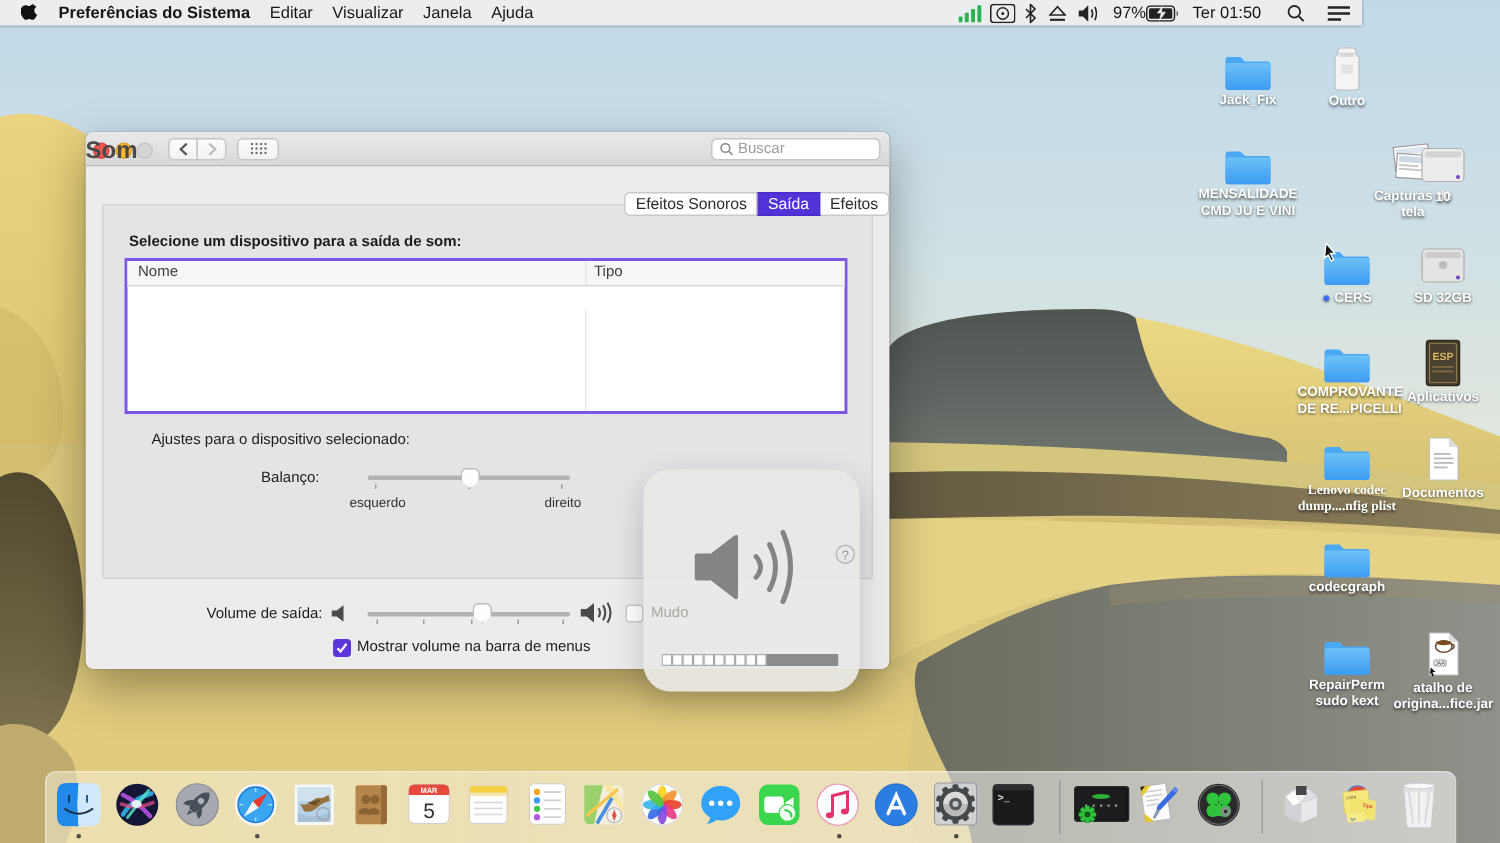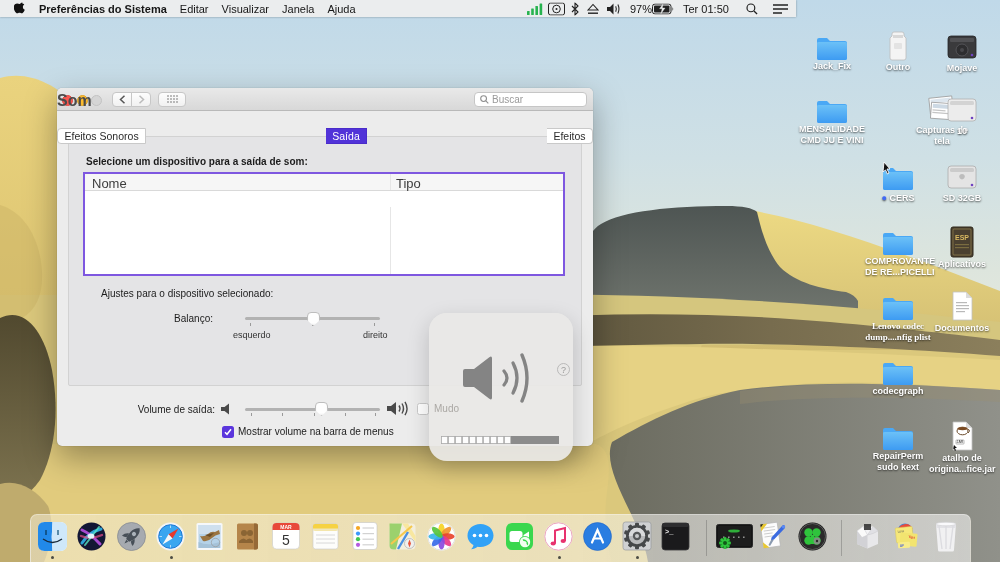--- a/index.html
+++ b/index.html
@@ -1,43 +1,43 @@
 <!DOCTYPE html>
 <html><head>
 <meta charset="utf-8">
 <style>
   html,body{margin:0;padding:0;}
   body{width:1000px;height:562px;overflow:hidden;font-family:"Liberation Sans",sans-serif;-webkit-font-smoothing:antialiased;}
   .screen{position:relative;width:1000px;height:562px;overflow:hidden;background:#d8c67c;}
   .wall{position:absolute;left:0;top:0;}
   
-  .menubar{position:absolute;left:0;top:0;width:796px;height:17px;background:#ebedee;box-shadow:0 0 2px rgba(0,0,0,.35);display:flex;align-items:center;font-size:11px;color:#161616;z-index:30;}
+  .menubar{position:absolute;left:0;top:0;width:908px;height:17px;background:#ebedee;box-shadow:0 0 2px rgba(0,0,0,.35);display:flex;align-items:center;font-size:11px;color:#161616;z-index:30;}
   .menubar .apple{margin-left:14px;font-size:13px;}
   .menubar .mi{margin-left:13px;}
   .menubar .b{font-weight:bold;margin-left:13px;}
   .mright{position:absolute;right:0;top:0;width:290px;height:17px;}
   .mright .ic{position:absolute;top:50%;transform:translateY(-50%);display:flex;}
   
   .win{position:absolute;left:57px;top:88px;width:536px;height:358px;border-radius:5px;background:#ececec;box-shadow:0 12px 32px rgba(0,0,0,.34),0 0 1px rgba(0,0,0,.38);z-index:20;}
   .titlebar{position:absolute;left:0;top:0;width:536px;height:22px;border-radius:5px 5px 0 0;background:linear-gradient(#e9e9e9,#d8d8d8);border-bottom:1px solid #b9b9b9;}
   .tl{position:absolute;top:7px;width:9px;height:9px;border-radius:50%;}
   .tbtn{position:absolute;top:3.5px;height:15px;background:linear-gradient(#fdfdfd,#f1f1f1);border:1px solid #c7c7c7;border-radius:4px;box-sizing:border-box;color:#7b7b7b;display:flex;align-items:center;justify-content:center;}
   .wtitle{position:absolute;top:4px;left:0;width:485px;text-align:left;font-size:16px;font-weight:bold;color:#4a4a4a;}
   .search{position:absolute;right:6px;top:3.5px;width:113px;height:15px;background:#fff;border:1px solid #c6c6c6;border-radius:4px;box-sizing:border-box;font-size:10px;color:#9a9a9a;display:flex;align-items:center;}
   
   .panel{position:absolute;left:11px;top:48px;width:514px;height:250px;background:#e4e4e6;border:1px solid #d2d2d2;border-radius:2px;box-sizing:border-box;}
-  .tabs{position:absolute;left:0;top:40px;width:536px;display:flex;justify-content:space-between;z-index:3;}
+  .tabs{position:absolute;left:0;top:40px;width:536px;display:flex;justify-content:flex-end;z-index:3;}
   .tab{height:14px;line-height:14px;font-size:10.5px;padding:0 6.5px;background:#fff;border:1px solid #c9c9c9;border-left:none;color:#2b2b2b;}
   .tab.first{border-left:1px solid #c9c9c9;border-radius:4px 0 0 4px;}
   .tab.last{border-radius:0 4px 4px 0;}
   .tab.sel{background:#5133d8;color:#fff;border-color:#4a2cc9;}
   .stext{position:absolute;font-size:10px;color:#1c1c1c;}
   
   .tbl{position:absolute;left:26px;top:84px;width:482px;height:104px;background:#fff;border:2px solid #7e57e0;box-sizing:border-box;}
-  .thead{position:absolute;left:0;top:0;width:478px;height:16px;background:#f6f6f6;border-bottom:1px solid #d9d9d9;font-size:13px;color:#3c3c3c;}
+  .thead{position:absolute;left:0;top:0;width:478px;height:16px;background:#f6f6f6;border-bottom:1px solid #d9d9d9;font-size:10px;color:#3c3c3c;}
   .tsel{position:absolute;left:0;top:17px;width:478px;height:15px;background:#4527cf;color:#fff;font-size:10px;font-weight:bold;}
   .cdiv{position:absolute;left:305px;top:0;width:1px;height:100px;background:#e6e6e6;}
   
   .track{position:absolute;height:2.5px;background:#b2b2b2;border-radius:2px;}
   .thumbB{position:absolute;width:13px;height:14px;background:#fefefe;border:1px solid #bdbdbd;box-sizing:border-box;border-radius:4px;clip-path:polygon(0 0,100% 0,100% 58%,50% 100%,0 58%);box-shadow:inset 0 -1px 2px rgba(0,0,0,.06);}
   .tick{position:absolute;width:1px;height:3px;background:#9a9a9a;}
   .lbl9{position:absolute;font-size:9px;color:#333;}
   .cb{position:absolute;width:12px;height:12px;border-radius:2.5px;box-sizing:border-box;}
   
   .hud{position:absolute;left:429px;top:313px;width:144px;height:148px;border-radius:18px;background:rgba(234,232,230,.93);box-shadow:0 8px 22px rgba(0,0,0,.18);z-index:25;}
@@ -352,26 +352,20 @@
       <div class="lab">Jack_Fix</div>
     </div>
 <div class="dico" style="left:865px;top:31px;">
       <svg width="33" height="30" viewBox="0 0 33 30">
         <path d="M10,3 Q10,1 12,1 L20,1 Q22,1 22,3 L22,5 L24,7 L24,27 Q24,29 22,29 L10,29 Q8,29 8,27 L8,7 L10,5 Z" fill="#f4f4f4" stroke="#bdbdbd" stroke-width="0.8"></path>
         <rect x="11" y="4" width="10" height="3" fill="#d8d8d8"></rect>
         <rect x="12" y="12" width="8" height="6" rx="1" fill="#e3e3e3"></rect>
       </svg>
       <div class="lab">Outro</div>
     </div>
-<div class="dico" style="left:929px;top:32px;">
-      <svg width="32" height="30" viewBox="0 0 32 30">
-        <use href="#ddrive"></use>
-      </svg>
-      <div class="lab">Mojave</div>
-    </div>
 
 <div class="dico" style="left:799px;top:97px;">
       <svg width="32" height="26">
         <use href="#folder"></use>
       </svg>
       <div class="lab">MENSALIDADE<br>CMD JU E VINI</div>
     </div>
 <div class="dico" style="left:865px;top:94px;margin-left:44px;">
       <svg width="34" height="30" viewBox="0 0 34 30">
         <g transform="rotate(-6 17 15)">

